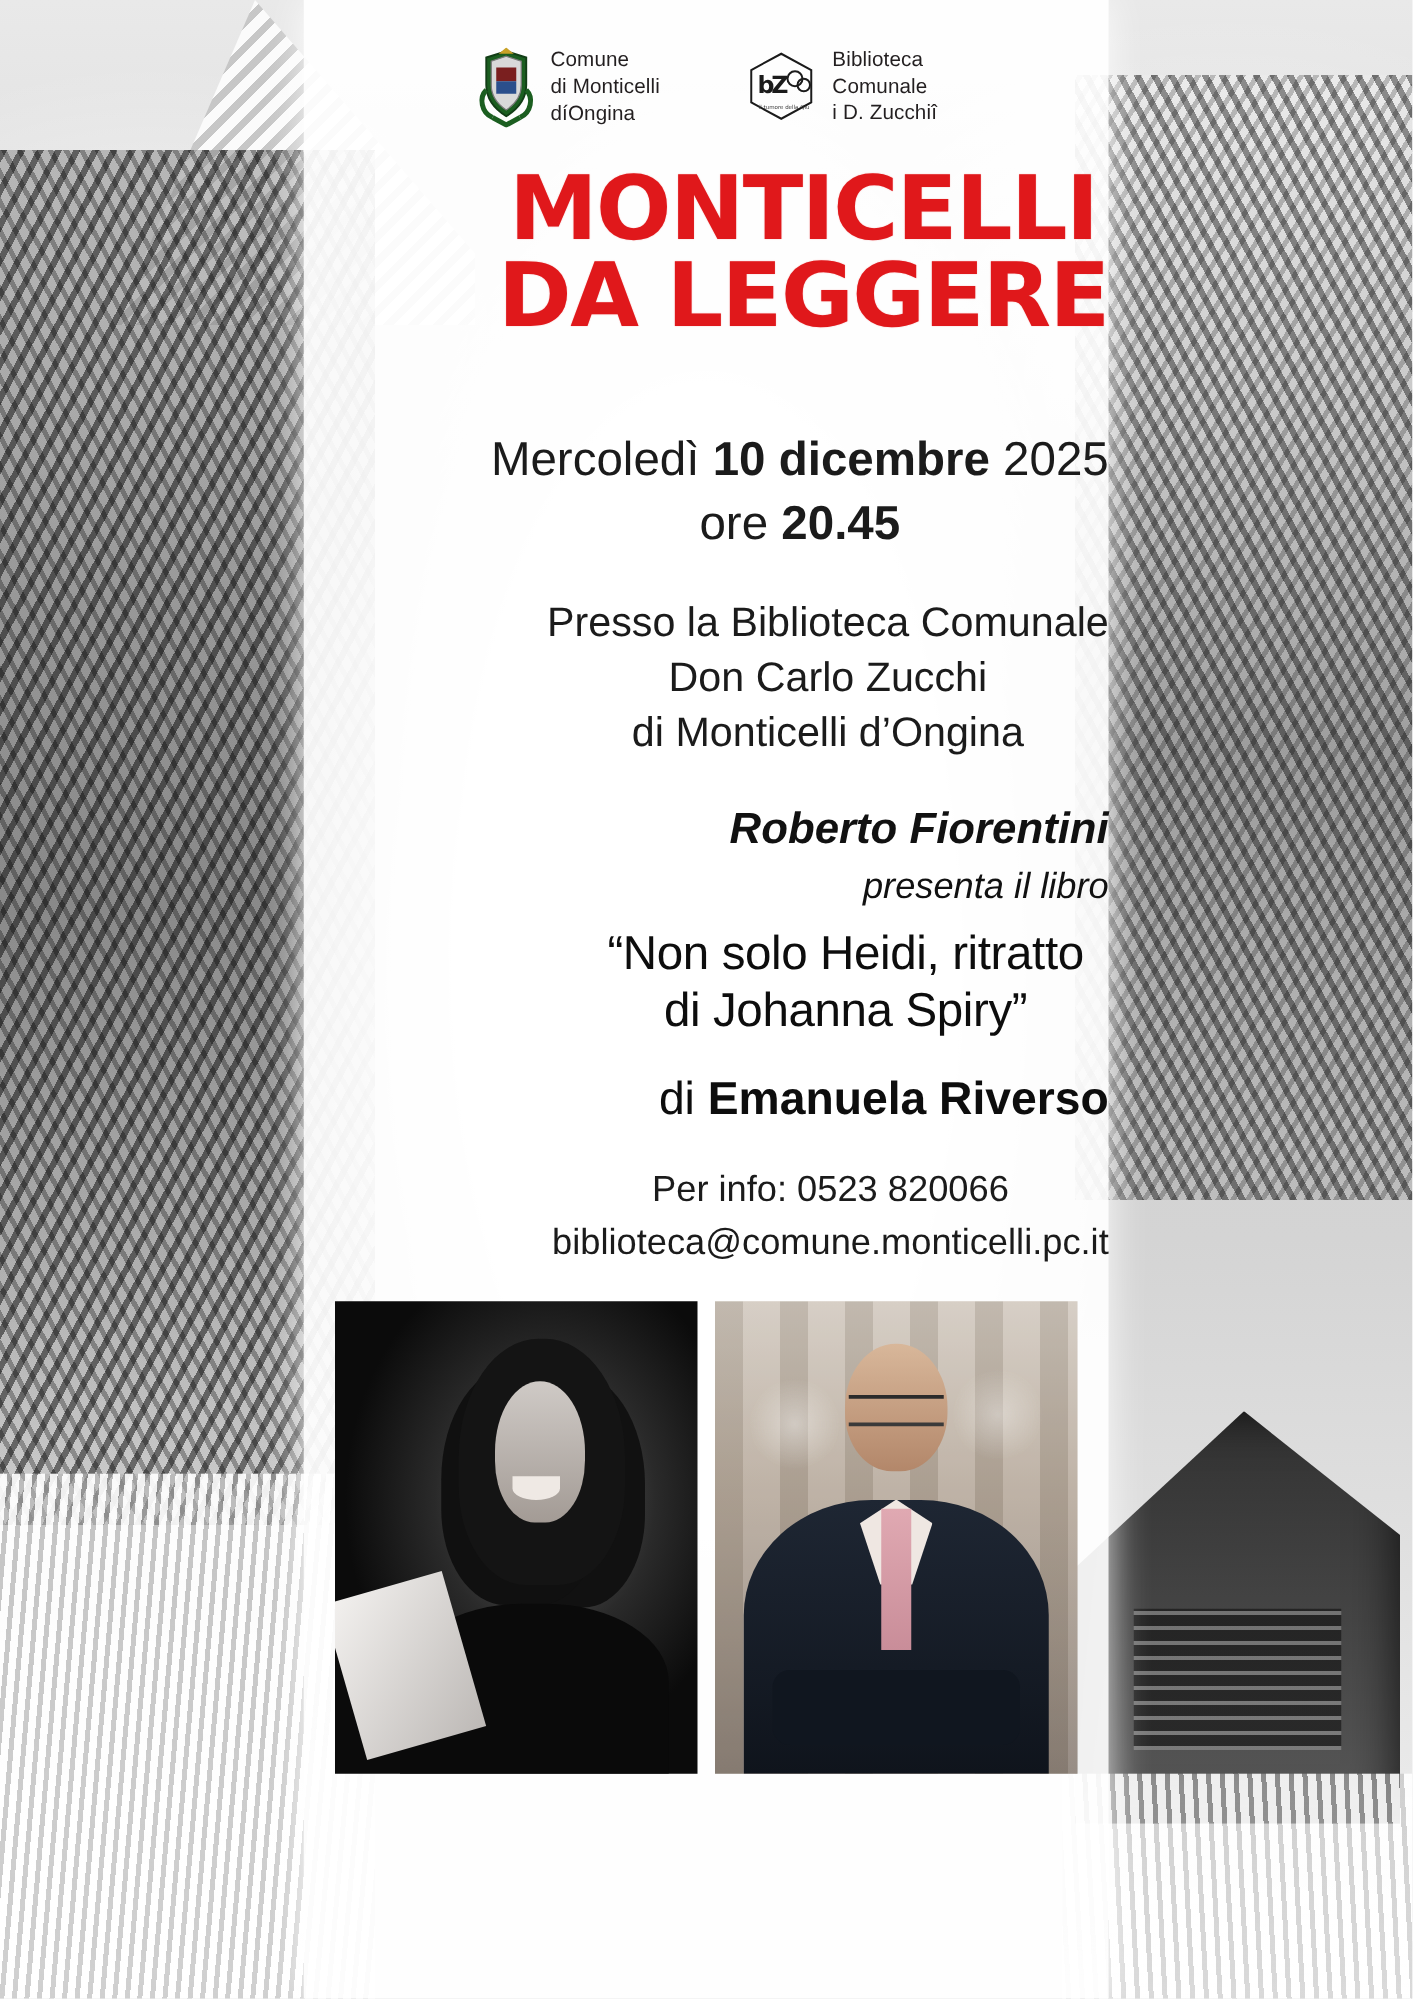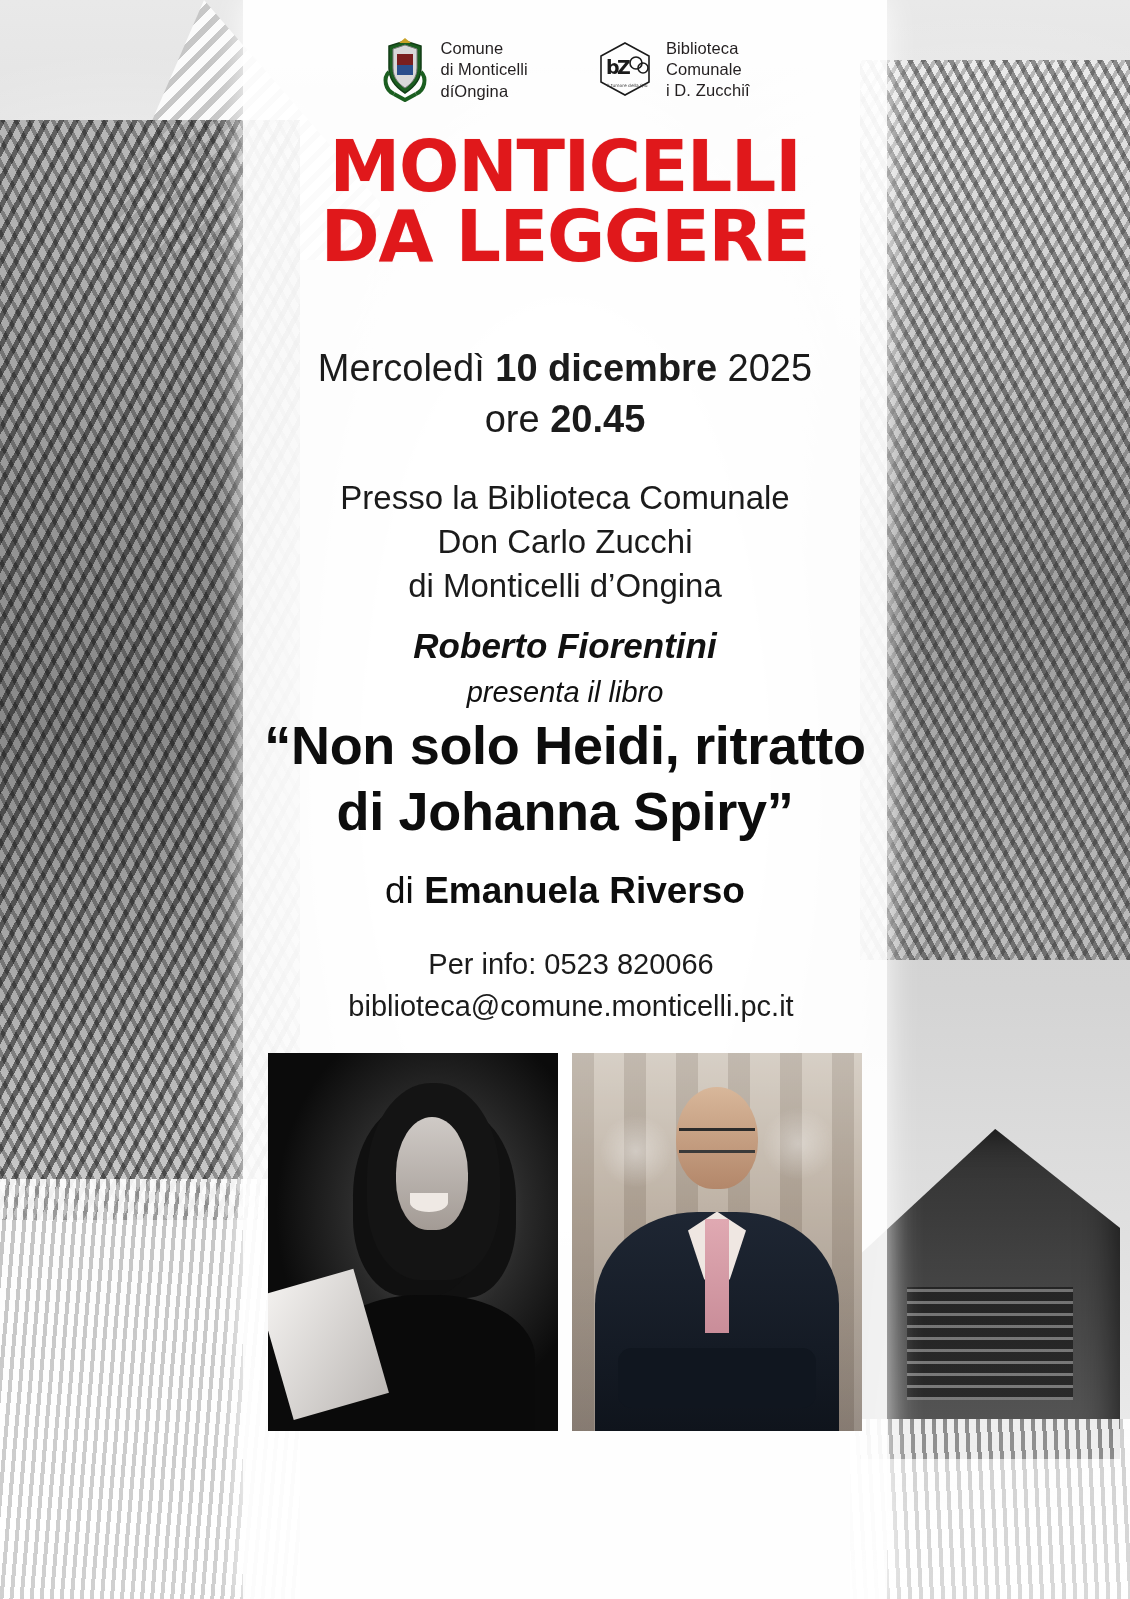--- a/index.html
+++ b/index.html
@@ -106,21 +106,21 @@
   .content {
     position: absolute;
     left: 243px;
     top: 0;
     width: 644px;
     height: 1599px;
     background: rgba(255,255,255,0.93);
     box-shadow: 0 0 30px rgba(255,255,255,0.9);
     display: flex;
     flex-direction: column;
-    align-items: center;
+    align-items: flex-end;
   }
 
   
   .logos {
     display: flex;
     align-items: flex-start;
     justify-content: center;
     gap: 66px;
     margin-top: 38px;
     width: 100%;
@@ -176,41 +176,41 @@
   .venue {
     margin-top: 30px;
     text-align: center;
     font-size: 33px;
     line-height: 1.33;
     color: #1b1b1b;
   }
 
   
   .presenter {
-    margin-top: 18px;
+    margin-top: 35px;
     text-align: center;
     font-size: 35px;
     font-weight: 700;
     font-style: italic;
     color: #111;
   }
   .presents {
     margin-top: 10px;
     text-align: center;
     font-size: 29px;
     font-style: italic;
     color: #111;
   }
 
   
   .book-title {
-    margin-top: 4px;
-    text-align: center;
-    font-size: 54px;
-    font-weight: 700;
+    margin-top: 14px;
+    text-align: center;
+    font-size: 38px;
+    font-weight: 400;
     line-height: 1.22;
     color: #0d0d0d;
     letter-spacing: -0.3px;
     padding: 0 20px;
   }
   .author {
     margin-top: 26px;
     text-align: center;
     font-size: 37px;
     font-weight: 800;

